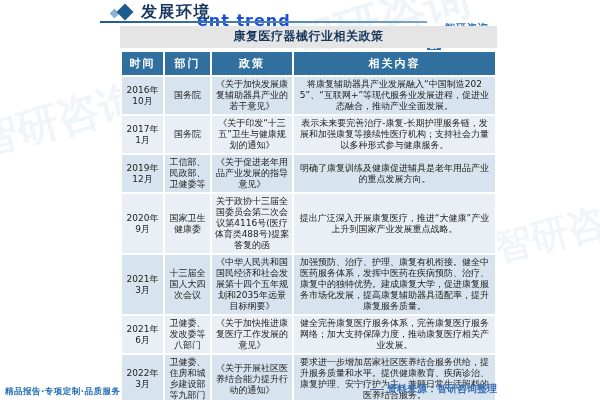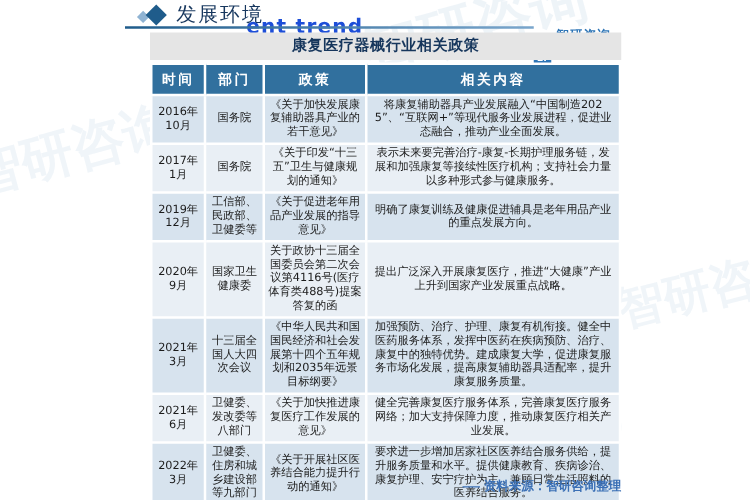--- a/index.html
+++ b/index.html
@@ -9,21 +9,21 @@
   }
   
   .wm{position:absolute;color:#8fb4d2;font-weight:bold;pointer-events:none;z-index:0;white-space:nowrap;}
   .wm1{left:288px;top:-10px;font-size:46px;opacity:.14;transform:rotate(-15deg);}
   .wm2{left:-26px;top:92px;font-size:42px;opacity:.13;transform:rotate(-15deg);}
   .wm3{left:295px;top:332px;font-size:42px;opacity:.15;transform:rotate(-12deg);}
   .wm4{left:492px;top:205px;font-size:38px;opacity:.13;transform:rotate(-14deg);}
   
   .diamond-sm{position:absolute;left:111px;top:10px;width:7px;height:7px;background:#8fb3d3;transform:rotate(45deg);z-index:2;}
   .diamond-lg{position:absolute;left:119px;top:6px;width:12px;height:12px;background:#1f5c8b;transform:rotate(45deg);z-index:2;}
-  .section-title{position:absolute;left:141px;top:2px;margin:0;font-size:16px;font-weight:normal;color:#17375e;letter-spacing:1.5px;z-index:2;}
+  .section-title{position:absolute;left:141px;top:2px;margin:0;font-size:16px;font-weight:bold;color:#17375e;letter-spacing:1.5px;z-index:2;}
   .trend{position:absolute;left:197px;top:11px;font-size:16px;font-weight:bold;color:#1d4ed8;z-index:1;letter-spacing:1px;}
   .hdr-line{position:absolute;left:100px;top:21px;width:327px;height:2px;background:linear-gradient(to right,#1f5c8b,#7aa6cc);z-index:2;}
   .logo{position:absolute;left:427px;top:3px;z-index:2;}
   .logo-row{display:flex;align-items:center;}
   .logo-icon{width:14px;height:14px;border-radius:3px;background:#2e75b6;color:#fff;font-size:8px;font-weight:bold;font-style:italic;display:flex;align-items:center;justify-content:center;flex:0 0 auto;margin-top:36px;}
   .logo-name{font-size:10px;font-weight:bold;color:#2e75b6;letter-spacing:1px;margin-left:4px;}
   .logo-url{font-size:7px;color:#2e75b6;margin-top:2px;margin-left:1px;letter-spacing:.4px;}
   
   .table-area{position:absolute;left:120px;top:26px;width:377px;z-index:2;}
   .tbl-title{background:#e5e5e5;color:#16365c;font-weight:bold;font-size:12px;text-align:center;padding:2px 0 3px;margin-bottom:2px;letter-spacing:.5px;}
@@ -123,14 +123,15 @@
             <td>要求进一步增加居家社区医养结合服务供给，提升服务质量和水平。提供健康教育、疾病诊治、康复护理、安宁疗护为主，兼顾日常生活照料的医养结合服务。</td>
           </tr>
         </tbody>
     </table>
   </div>
 
   <div class="source">
     <span class="dash"></span><span>资料来源：智研咨询整理</span>
   </div>
 
+  <div class="footer">精品报告·专项定制·品质服务</div>
 
 </div>
 
 </body></html>

